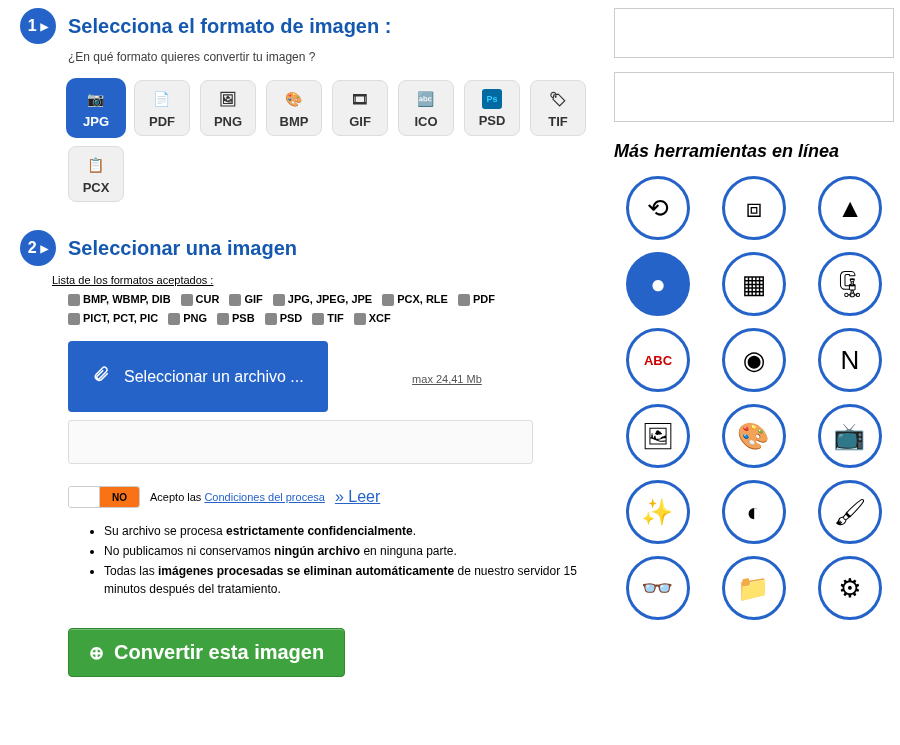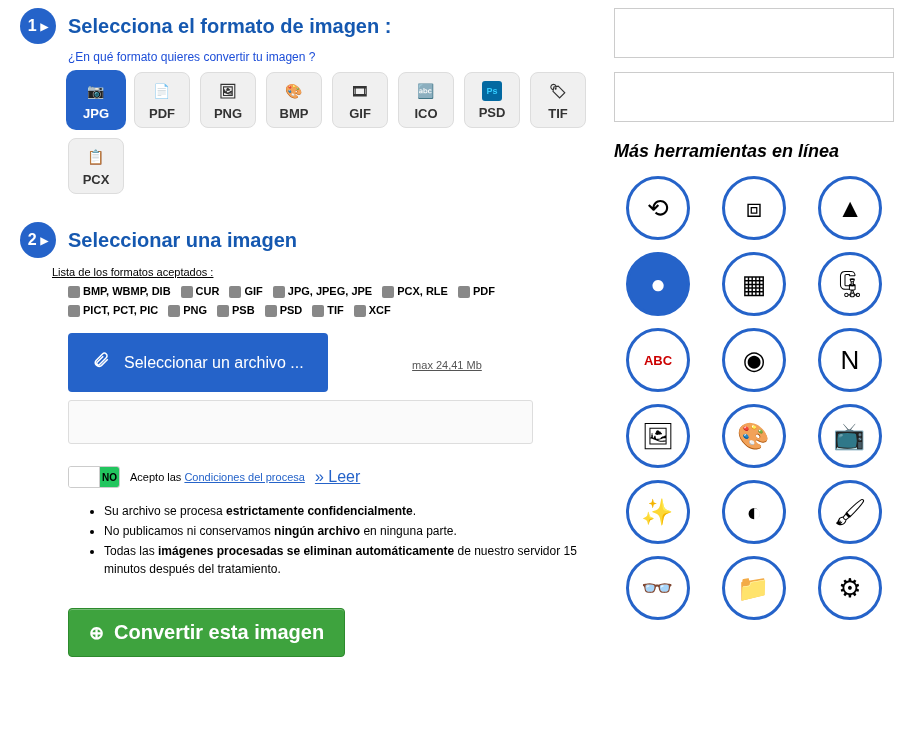--- a/index.html
+++ b/index.html
@@ -5,41 +5,41 @@
 * { box-sizing: border-box; margin: 0; padding: 0; }
 body { font-family: Arial, Helvetica, sans-serif; background: #fff; width: 900px; height: 745px; overflow: hidden; }
 .container { display: flex; gap: 20px; padding: 8px 4px; }
 .main { flex: 0 0 590px; padding-left: 16px; }
 .sidebar { flex: 0 0 280px; }
 
 .step-badge { display: inline-flex; align-items: center; justify-content: center; width: 36px; height: 36px; border-radius: 50%; background: #2563c9; color: #fff; font-weight: bold; font-size: 16px; margin-right: 12px; vertical-align: middle; }
 .step-badge .play { font-size: 10px; margin-left: 4px; }
 .step-header { display: flex; align-items: center; margin-bottom: 6px; }
 .step-title { color: #1558b0; font-size: 20px; font-weight: bold; }
-.step-sub { font-size: 12px; color: #1d4ed8; margin-left: 48px; margin-bottom: 8px; }
+.step-sub { font-size: 12px; color: #404040; margin-left: 48px; margin-bottom: 16px; }
 
 .formats { display: flex; flex-wrap: wrap; gap: 10px; margin-left: 48px; margin-bottom: 28px; }
 .fmt-btn { display: flex; flex-direction: column; align-items: center; justify-content: center; width: 56px; height: 56px; background: #f0f0f0; border: 1px solid #ddd; border-radius: 8px; cursor: pointer; font-weight: bold; font-size: 13px; color: #333; }
 .fmt-btn.selected { background: #2563c9; color: #fff; border-color: #2563c9; box-shadow: 0 0 0 2px #2563c9; }
 .fmt-icon { width: 22px; height: 22px; margin-bottom: 4px; display: flex; align-items: center; justify-content: center; font-size: 14px; }
 
 .accepted-label { font-size: 11px; text-decoration: underline; margin-left: 32px; margin-bottom: 4px; margin-top: 8px; }
 .accepted-list { margin-left: 48px; font-size: 11px; font-weight: bold; line-height: 1.7; margin-bottom: 14px; }
 .accepted-list span { margin-right: 10px; white-space: nowrap; display: inline-block; }
 .accepted-list .fico { display: inline-block; width: 12px; height: 12px; background: #888; margin-right: 3px; vertical-align: middle; border-radius: 2px; }
 
-.file-btn { display: inline-flex; align-items: center; background: #2563c9; color: #fff; padding: 18px 24px; border-radius: 4px; font-size: 16px; margin-left: 48px; cursor: pointer; border: none; }
+.file-btn { display: inline-flex; align-items: center; background: #2563c9; color: #fff; padding: 24px 24px; border-radius: 4px; font-size: 16px; margin-left: 48px; cursor: pointer; border: none; }
 .file-btn .clip { margin-right: 14px; font-size: 18px; }
 .maxsize { font-size: 11px; color: #555; display: inline-block; margin-left: 80px; text-decoration: underline; }
 .file-drop { margin-left: 48px; margin-top: 8px; height: 44px; border: 1px solid #ddd; background: #fafafa; width: 465px; border-radius: 3px; }
 
 .terms-row { margin-left: 48px; margin-top: 22px; display: flex; align-items: center; font-size: 11px; }
 .toggle { display: inline-flex; border: 1px solid #ccc; border-radius: 3px; overflow: hidden; margin-right: 10px; }
 .toggle .knob { width: 30px; height: 20px; background: #fff; }
-.toggle .no { width: 20px; height: 20px; background: #22c55e; display: flex; align-items: center; justify-content: center; font-size: 10px; font-weight: bold; border-left: 1px solid #ccc; }
+.toggle .no { width: 40px; height: 20px; background: #f97316; display: flex; align-items: center; justify-content: center; font-size: 10px; font-weight: bold; border-left: 1px solid #ccc; }
 .terms-link { color: #2563c9; }
 .read-link { color: #2563c9; font-size: 16px; margin-left: 10px; }
 
 .privacy { margin-left: 60px; margin-top: 14px; font-size: 12px; line-height: 1.5; }
 .privacy li { margin-left: 24px; margin-bottom: 2px; }
 
 .convert-btn { margin-left: 48px; margin-top: 28px; background: #3ea33e; color: #fff; border: 1px solid #2d8a2d; padding: 12px 20px; font-size: 20px; font-weight: bold; border-radius: 4px; cursor: pointer; display: inline-flex; align-items: center; box-shadow: inset 0 1px 0 rgba(255,255,255,0.3); }
 .convert-btn .dl { margin-right: 10px; font-size: 18px; }
 
 .side-box { border: 1px solid #ccc; height: 50px; margin-bottom: 14px; background: #fff; }

